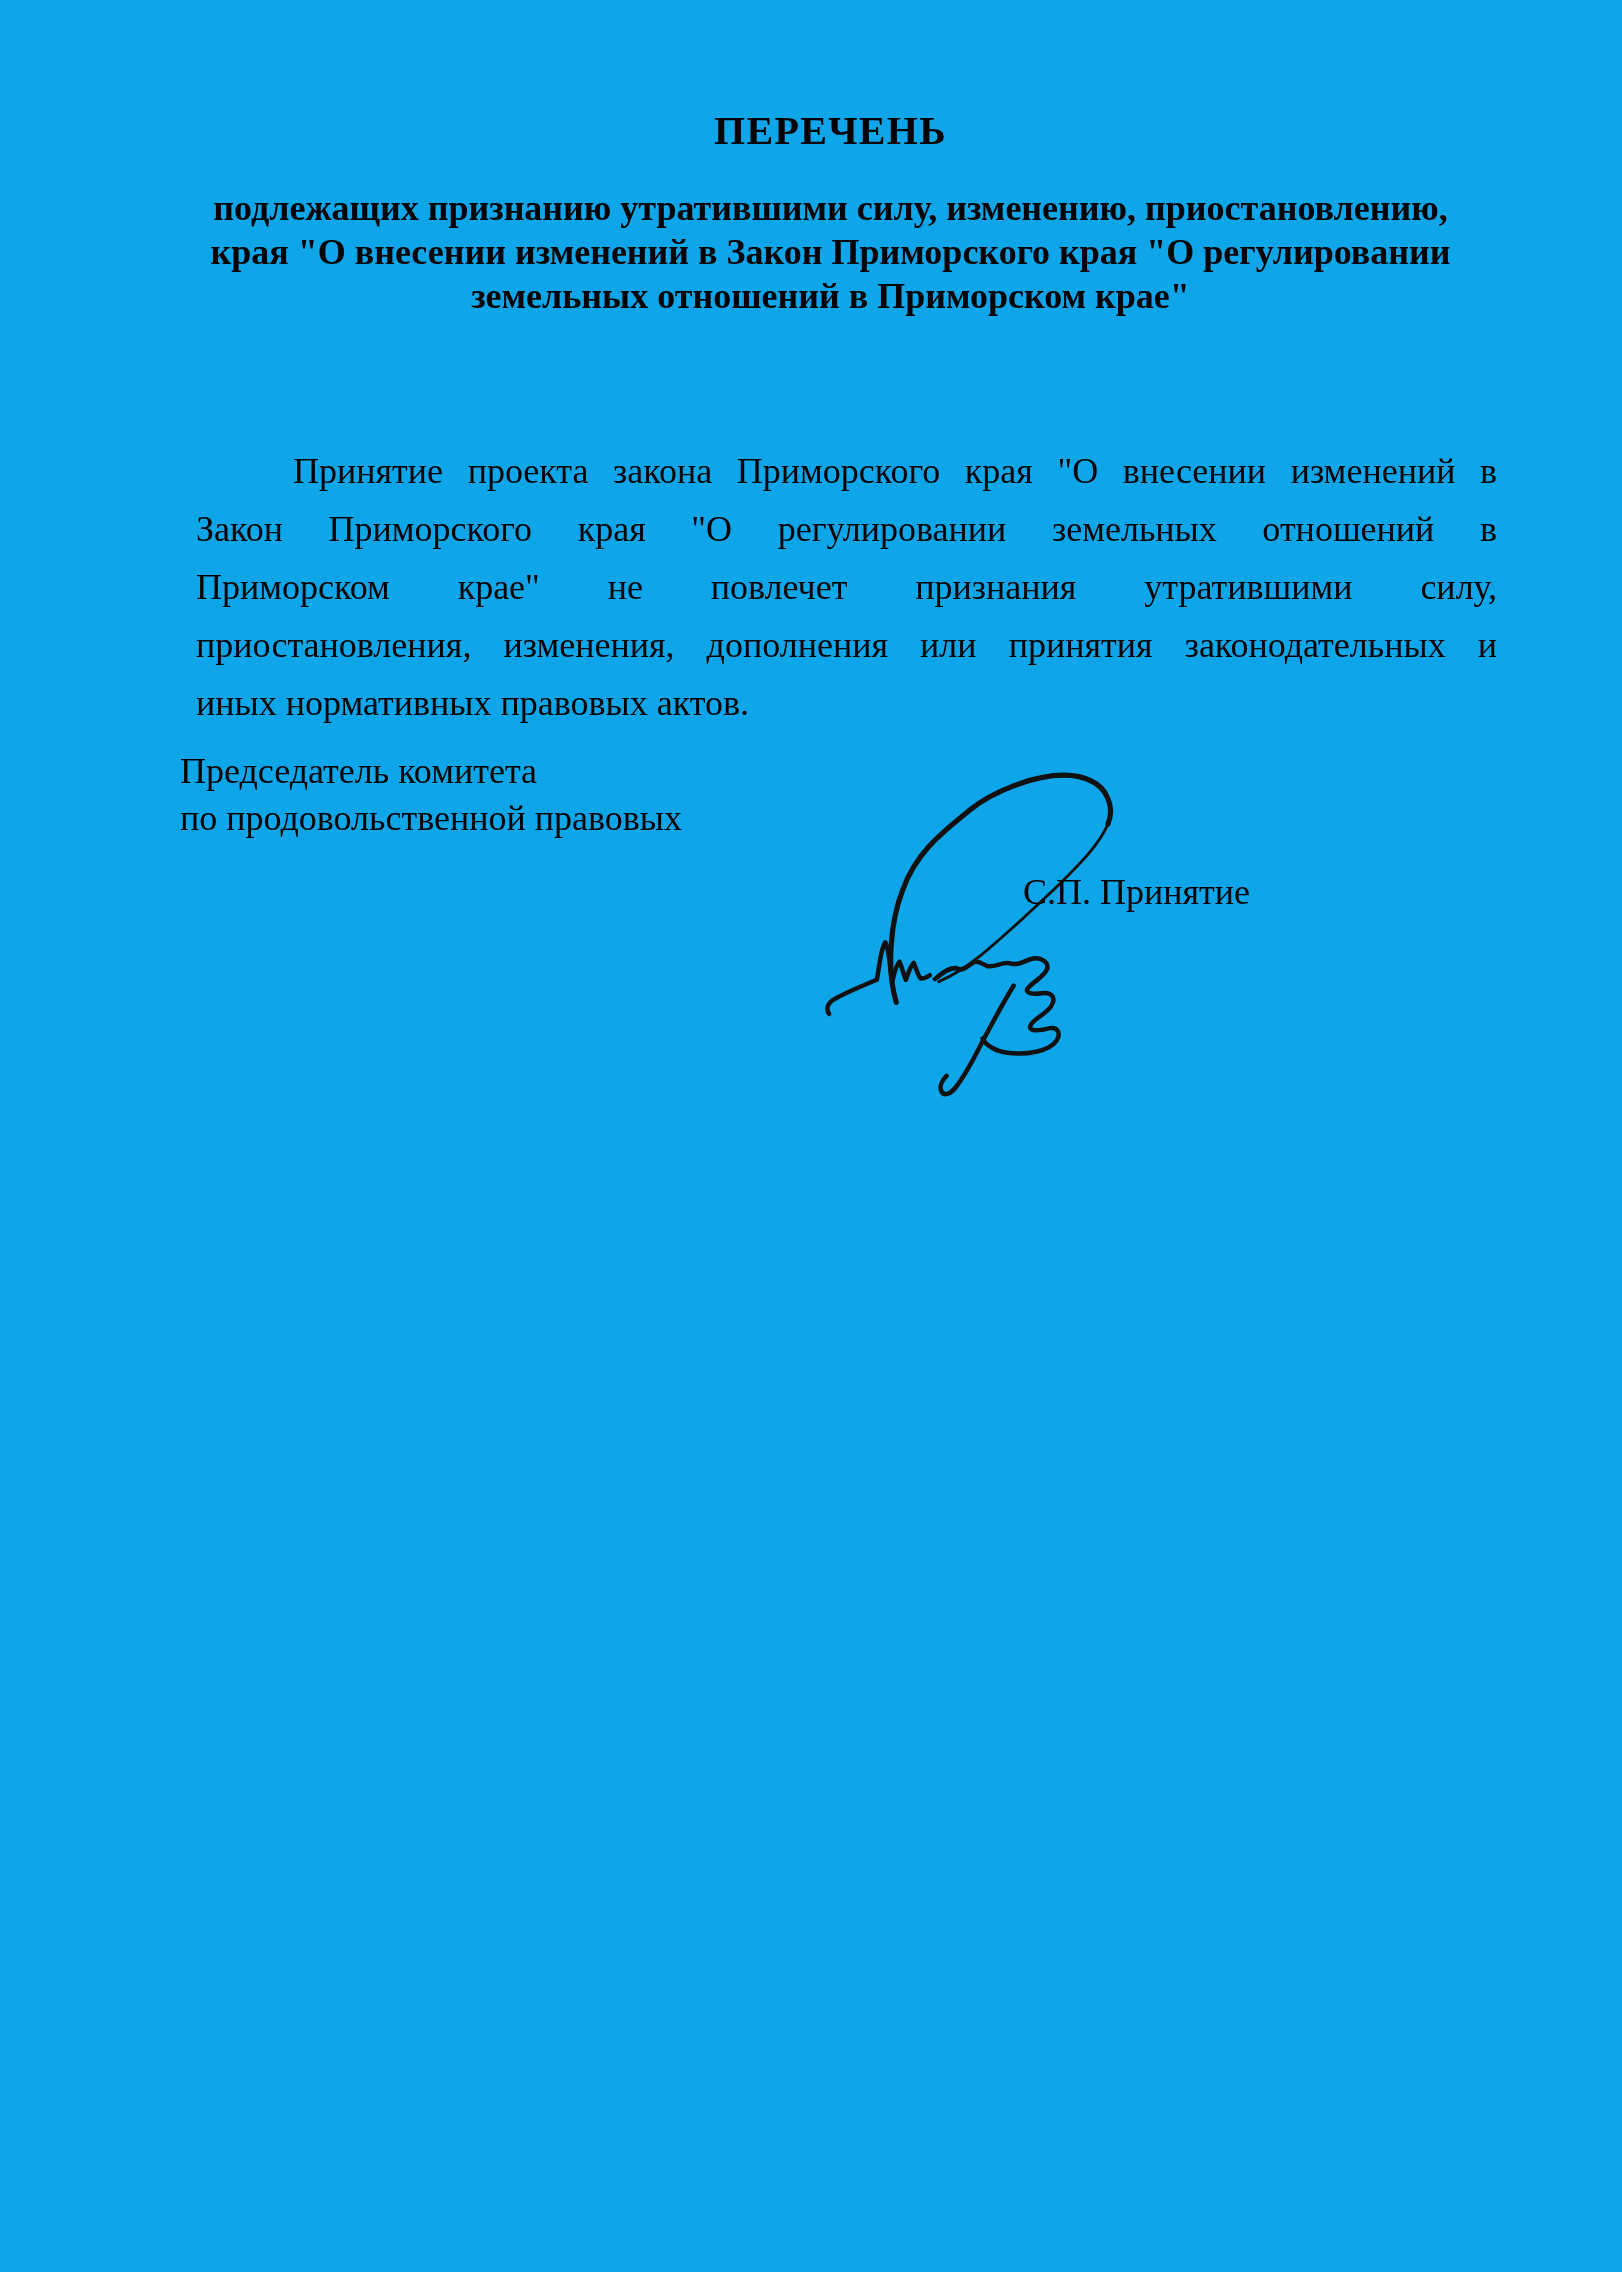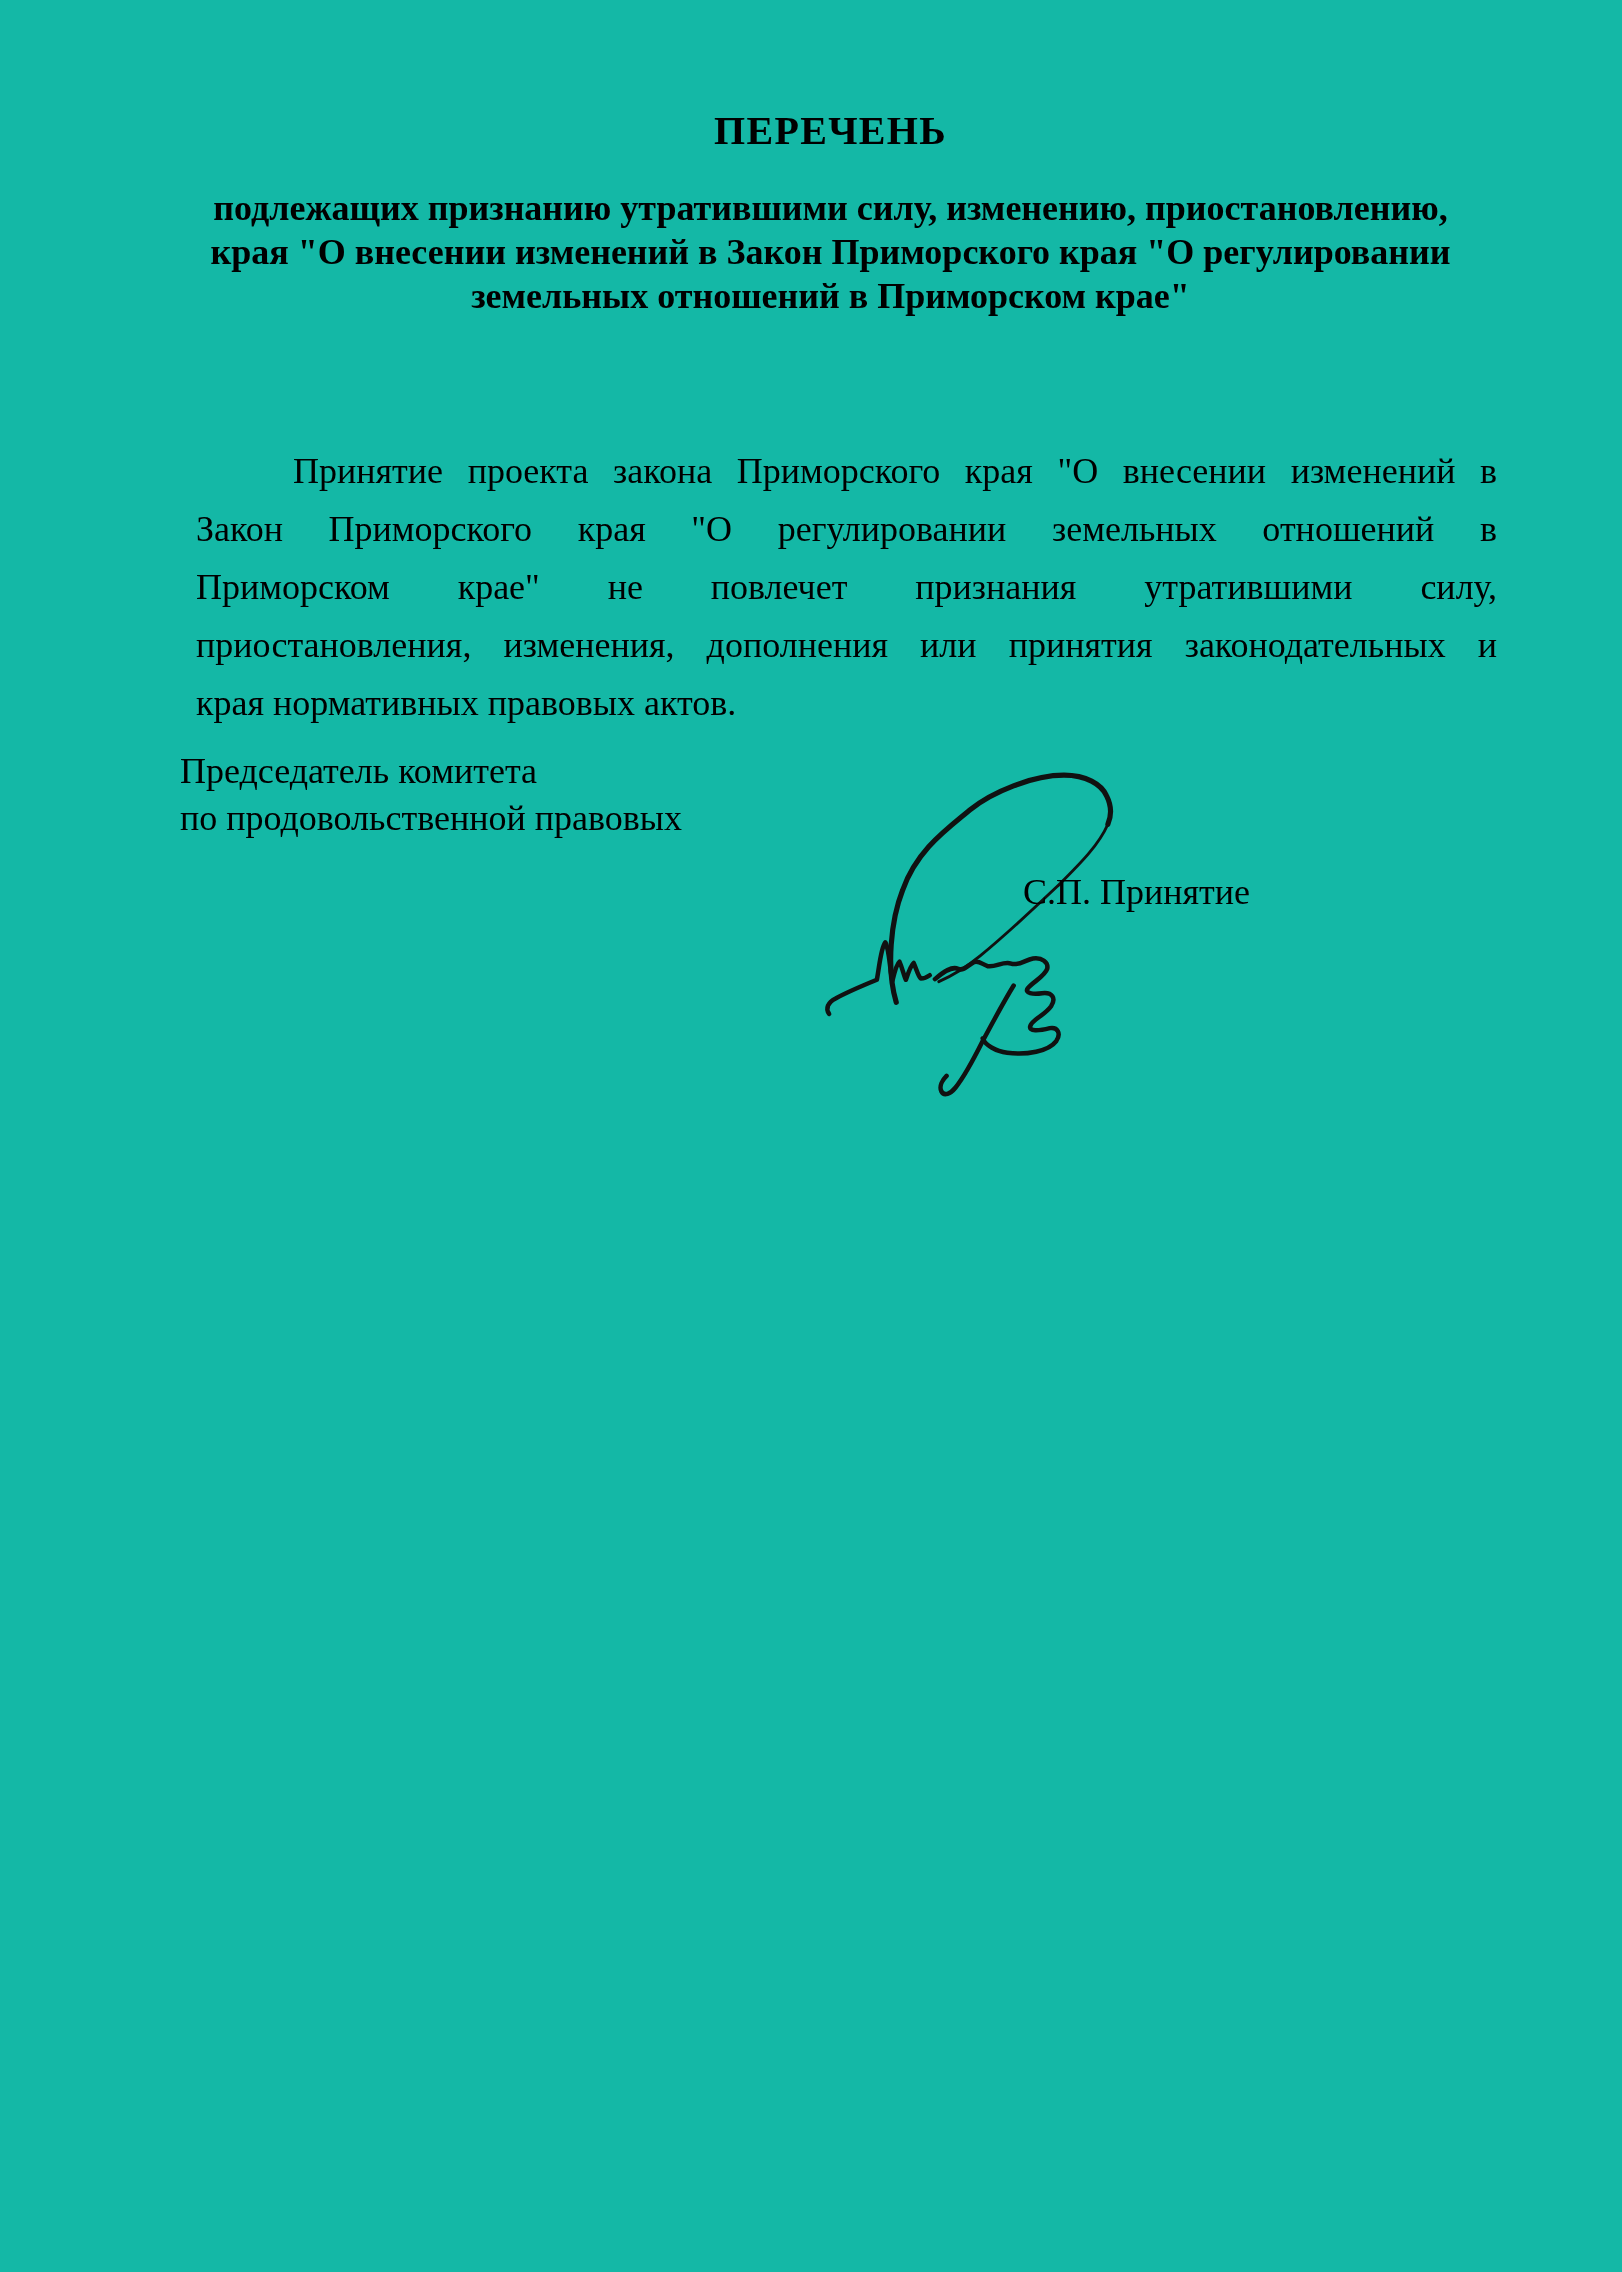--- a/index.html
+++ b/index.html
@@ -4,21 +4,21 @@
 <style>
   html, body {
     margin: 0;
     padding: 0;
     background: #e8e8e8;
   }
   .page {
     position: relative;
     width: 1623px;
     height: 2273px;
-    background: #14b8a6;
+    background: #0ea5e9;
     font-family: "Liberation Serif", "DejaVu Serif", serif;
     color: #000000;
     overflow: hidden;
   }
   .content {
     position: absolute;
     left: 180px;
     width: 1301px;
     top: 0;
   }
@@ -106,21 +106,21 @@
       <div class="line">подлежащих признанию утратившими силу, изменению, приостановлению,</div>
       <div class="line">края "О внесении изменений в Закон Приморского края "О регулировании</div>
       <div class="line">земельных отношений в Приморском крае"</div>
     </div>
 
     <div class="body-par">
       <div class="p-line first">Принятие проекта закона Приморского края "О внесении изменений в</div>
       <div class="p-line">Закон Приморского края "О регулировании земельных отношений в</div>
       <div class="p-line">Приморском крае" не повлечет признания утратившими силу,</div>
       <div class="p-line">приостановления, изменения, дополнения или принятия законодательных и</div>
-      <div class="p-line last">края нормативных правовых актов.</div>
+      <div class="p-line last">иных нормативных правовых актов.</div>
     </div>
 
     <div class="sig-position">
       <div class="line">Председатель комитета</div>
       <div class="line">по продовольственной правовых</div>
     </div>
 
   </div>
 
   <div class="sig-drawing">

